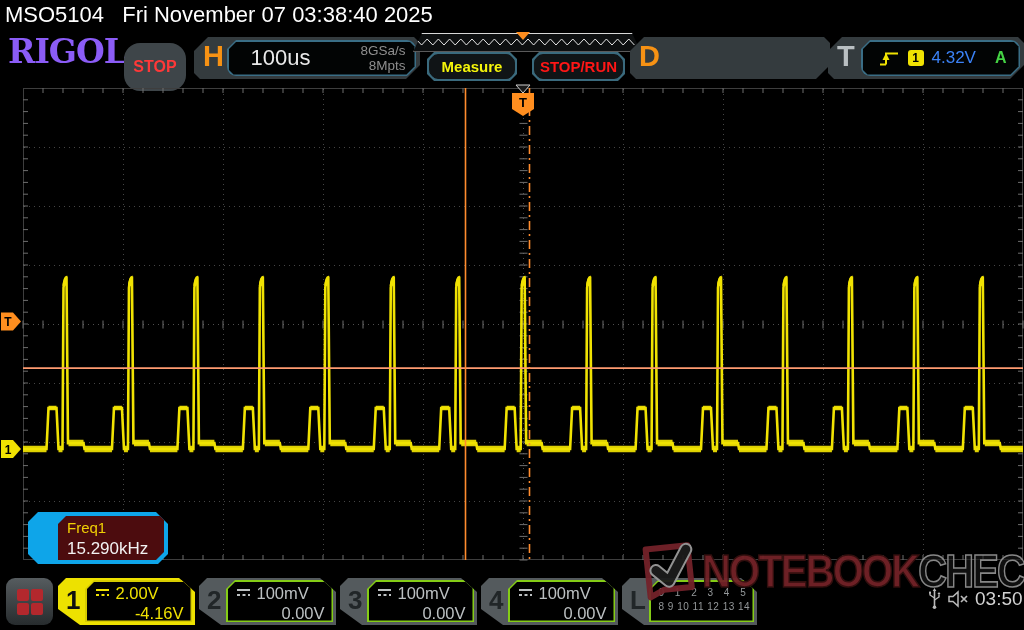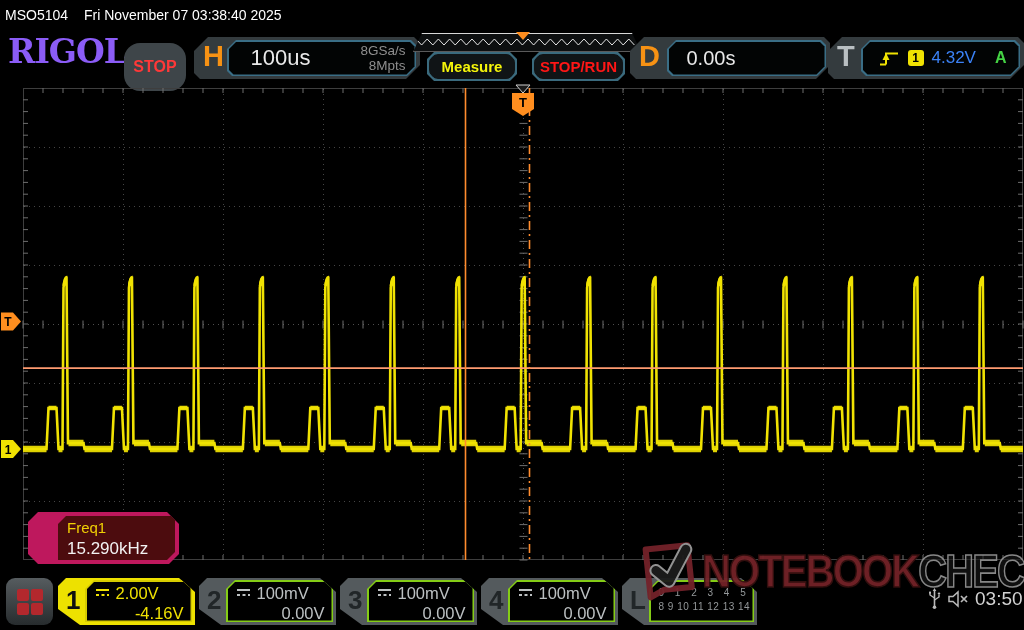--- a/index.html
+++ b/index.html
@@ -1,36 +1,36 @@
 <!DOCTYPE html>
 <html><head>
 <meta charset="utf-8">
 <style>
   html,body{margin:0;padding:0;background:#000;}
   .screen{position:relative;width:1024px;height:630px;background:#000;overflow:hidden;
           font-family:"Liberation Sans",sans-serif;-webkit-font-smoothing:antialiased;}
   .abs{position:absolute;}
 
   
-  .statusbar{left:0;top:0;width:1024px;height:32px;color:#fff;font-size:14px;line-height:30px;}
+  .statusbar{left:0;top:0;width:1024px;height:32px;color:#fff;font-size:22px;line-height:30px;}
   .statusbar .model{margin-left:5px;}
   .statusbar .datetime{margin-left:12px;}
 
   
   .header{left:0;top:32px;width:1024px;height:52px;}
   .brand{left:8px;top:0px;font-family:"DejaVu Serif",serif;font-weight:bold;font-size:33px;
          color:#8b5cf6;letter-spacing:-1px;}
   .stop-pill{left:124px;top:11px;width:62px;height:48px;background:#3e4549;border-radius:16px;
              display:flex;align-items:center;justify-content:center;color:#ff3838;font-weight:bold;font-size:16px;}
 
   .hwbox{top:5px;height:42px;background:#343b3e;
          clip-path:polygon(14px 0,calc(100% - 6px) 0,100% 6px,100% calc(100% - 14px),calc(100% - 14px) 100%,6px 100%,0 calc(100% - 6px),0 14px);}
   .hwletter{left:9px;top:3px;font-size:29px;font-weight:bold;color:#f79214;}
   .innerframe{background:#3a6e86;
-      clip-path:polygon(9px 0,calc(100% - 5px) 0,100% 5px,100% calc(100% - 9px),calc(100% - 9px) 100%,5px 100%,0 calc(100% - 5px),0 9px);}
+      clip-path:polygon(9px 0,calc(100% - 5px) 0,100% 5px,100% calc(100% - 9px),calc(100% - 9px) 100%,5px 100%,0 calc(100% - 5px),0 9px);border-radius:9px;}
   .innercore{position:absolute;left:1.5px;top:1.5px;right:1.5px;bottom:1.5px;background:#020404;
       clip-path:polygon(8px 0,calc(100% - 5px) 0,100% 5px,100% calc(100% - 8px),calc(100% - 8px) 100%,5px 100%,0 calc(100% - 5px),0 8px);
       display:flex;align-items:center;}
   .timebase{margin-left:22px;font-size:22px;color:#e9e9e9;}
   .rates{margin-left:auto;margin-right:9px;text-align:right;font-size:13.5px;line-height:1.12;color:#8f8f8f;}
   .dvalue{margin-left:18px;font-size:20px;color:#e9e9e9;}
 
   .preview{left:413px;top:1px;width:226px;height:17px;background:#0d0f10;border:1px solid #5a5a5a;border-top-color:#d8d8d8;
            clip-path:polygon(9px 0,calc(100% - 9px) 0,100% 100%,0 100%);}
   .preview-tri{left:516px;top:0px;width:0;height:0;border-left:7px solid transparent;border-right:7px solid transparent;
@@ -46,22 +46,22 @@
   .stoprun-btn{left:532px;top:20px;width:93px;}
   .stoprun-btn .btncore{color:#ff1616;}
 
   .tletter{left:9px;top:3px;font-size:29px;font-weight:bold;color:#b9bfc2;}
   .t-badge{width:16px;height:16px;background:#f0e202;border-radius:3px;color:#000;font-weight:bold;font-size:12px;
            display:flex;align-items:center;justify-content:center;}
   .t-level{color:#3b82f6;font-size:17px;}
   .t-mode{margin-left:auto;margin-right:12px;color:#44d344;font-weight:bold;font-size:16px;}
 
   
-  .freqbox{left:28px;top:512px;width:140px;height:52px;background:#be185d;z-index:5;
-      clip-path:polygon(10px 0,calc(100% - 12px) 0,100% 12px,100% calc(100% - 10px),calc(100% - 10px) 100%,10px 100%,0 calc(100% - 10px),0 10px);padding-left:11px;}
+  .freqbox{left:28px;top:512px;width:140px;height:52px;background:#0ea5e9;z-index:5;
+      clip-path:polygon(10px 0,calc(100% - 12px) 0,100% 12px,100% calc(100% - 10px),calc(100% - 10px) 100%,10px 100%,0 calc(100% - 10px),0 10px);}
   .freqinner{position:absolute;left:30px;top:4px;right:4px;bottom:4px;background:#4c0c0e;
       clip-path:polygon(8px 0,100% 0,100% calc(100% - 8px),calc(100% - 8px) 100%,0 100%,0 8px);
       padding:3px 0 0 9px;}
   .freqname{color:#f0d004;font-size:15px;}
   .freqvalue{color:#f2f2f2;font-size:17px;margin-top:3px;}
 
   
   .bottombar{left:0;top:570px;width:1024px;height:60px;background:#000;}
   .menu-btn{left:6px;top:8px;width:47px;height:47px;border-radius:9px;
             background:linear-gradient(#565c5f,#272c2e);display:flex;align-items:center;justify-content:center;}
@@ -137,25 +137,20 @@
 
     <button class="abs chamfer-btn measure-btn">
       <span class="btncore">Measure</span>
     </button>
     <button class="abs chamfer-btn stoprun-btn">
       <span class="btncore">STOP/RUN</span>
     </button>
 
     <div class="abs hwbox" style="left:630px;width:200px;">
       <span class="abs hwletter">D</span>
-      <div class="abs innerframe" style="left:37px;top:3px;right:4px;bottom:3px;">
-        <div class="innercore">
-          <span class="dvalue">0.00s</span>
-        </div>
-      </div>
     </div>
 
     <div class="abs hwbox" style="left:828px;width:196px;">
       <span class="abs tletter">T</span>
       <div class="abs innerframe" style="left:33px;top:3px;right:4px;bottom:3px;">
         <div class="innercore" style="gap:8px;padding-left:16px;">
           <svg width="21" height="19" viewBox="0 0 21 19">
             <polyline points="1,15.5 7,15.5" stroke="#f0e202" stroke-width="2" fill="none"></polyline>
             <polyline points="7,15.5 7,4.5 19,4.5" stroke="#f0e202" stroke-width="2" fill="none"></polyline>
             <polygon points="3.5,11 10.5,11 7,4" fill="#f0e202"></polygon>

